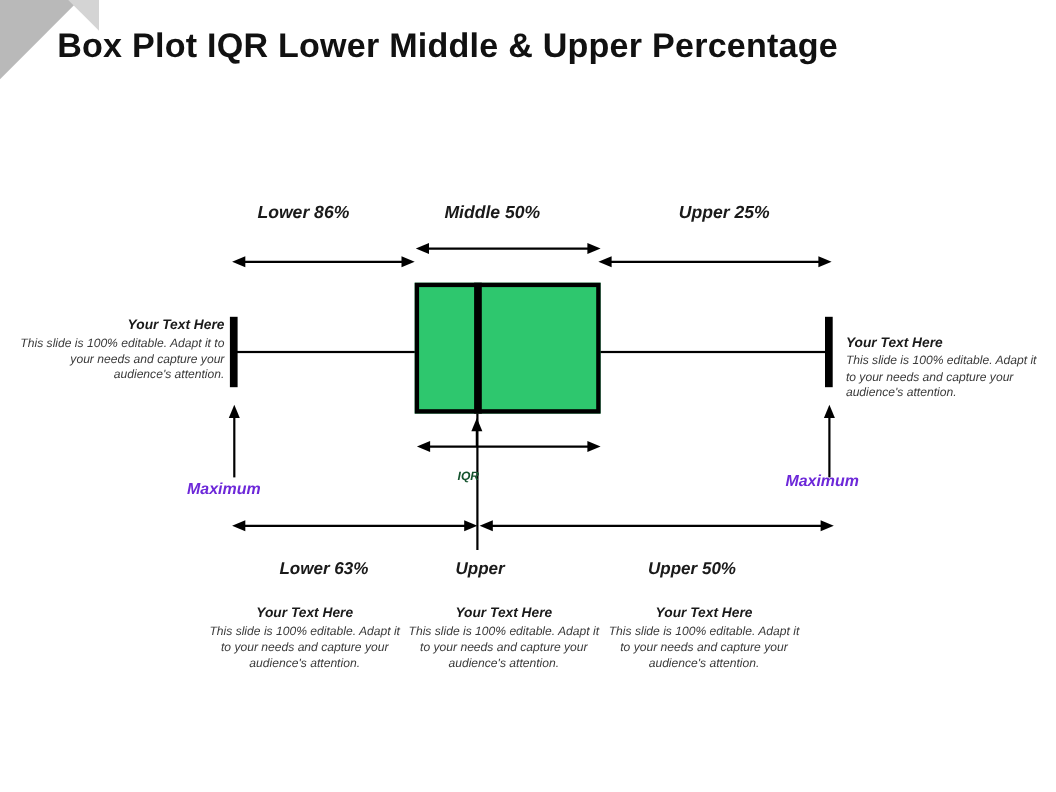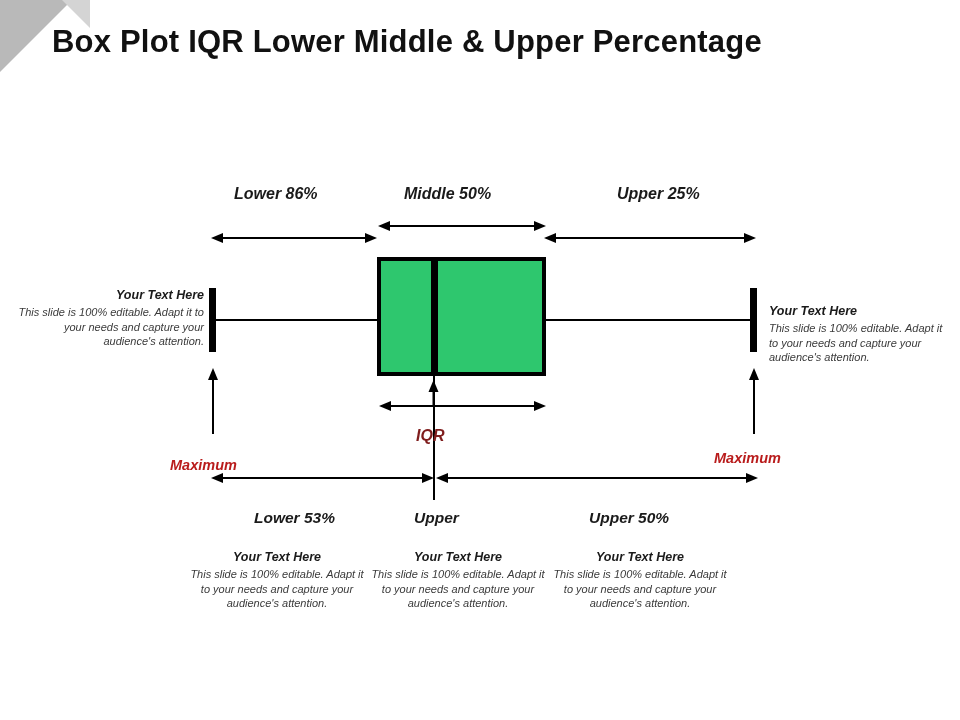--- a/index.html
+++ b/index.html
@@ -85,30 +85,29 @@
     white-space: nowrap;
   }
   .seg-label.lg {
     font-size: 16px;
   }
   .max-label {
     position: absolute;
     font-style: italic;
     font-weight: bold;
     font-size: 14.5px;
-    color: #b91c1c;
-    white-space: nowrap;
-    margin-top: 20px;
+    color: #6d28d9;
+    white-space: nowrap;
   }
   .iqr-label {
     position: absolute;
     font-style: italic;
     font-weight: bold;
-    font-size: 16px;
-    color: #7f1d1d;
+    font-size: 11px;
+    color: #14532d;
     white-space: nowrap;
     text-align: center;
   }
 
   
   .txt-block {
     position: absolute;
   }
   .txt-head {
     font-style: italic;
@@ -215,21 +214,21 @@
     <polygon points="6,10 18,5 18,15" fill="#000"></polygon>
     <polygon points="229,10 217,5 217,15" fill="#000"></polygon>
   </svg>
 
   <svg class="arrow-svg" style="left:430px; top:468px;" width="332" height="20">
     <line x1="14" y1="10" x2="320" y2="10" stroke="#000" stroke-width="2"></line>
     <polygon points="6,10 18,5 18,15" fill="#000"></polygon>
     <polygon points="328,10 316,5 316,15" fill="#000"></polygon>
   </svg>
 
-  <div class="seg-label" style="left:254px; top:509px;">Lower 53%</div>
+  <div class="seg-label" style="left:254px; top:509px;">Lower 63%</div>
   <div class="seg-label" style="left:414px; top:509px;">Upper</div>
   <div class="seg-label" style="left:589px; top:509px;">Upper  50%</div>
 
   <div class="txt-block center-al small" style="left:187px; top:550px; width:180px;">
     <div class="txt-head">Your Text Here</div>
     <div class="txt-body">This slide is 100% editable. Adapt it to your needs and capture your audience's attention.</div>
   </div>
 
   <div class="txt-block center-al small" style="left:368px; top:550px; width:180px;">
     <div class="txt-head">Your Text Here</div>

